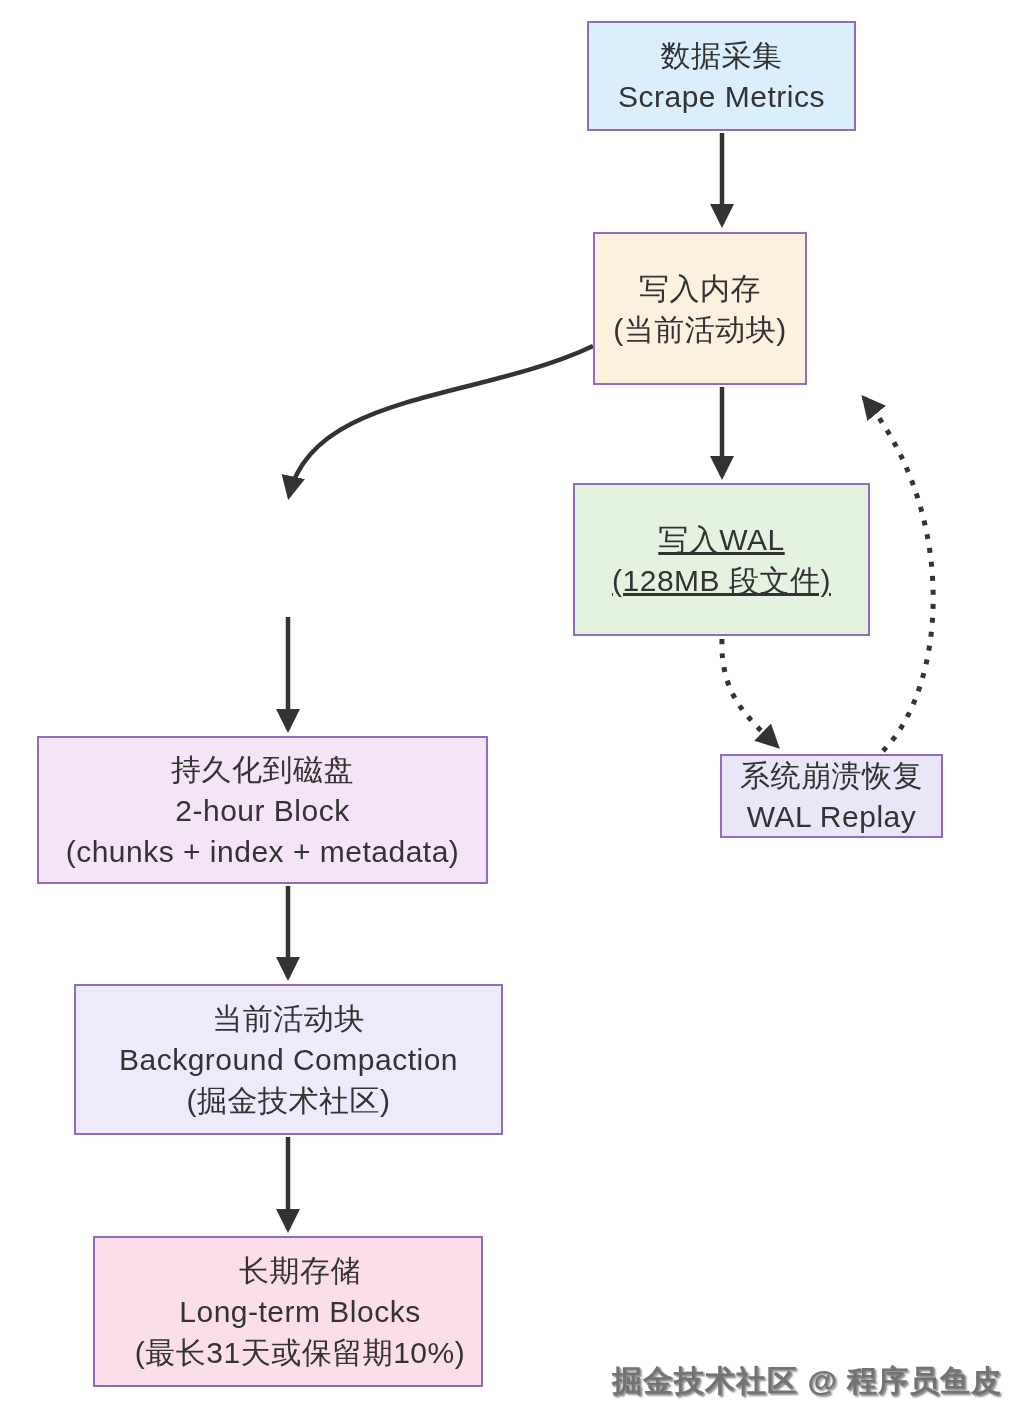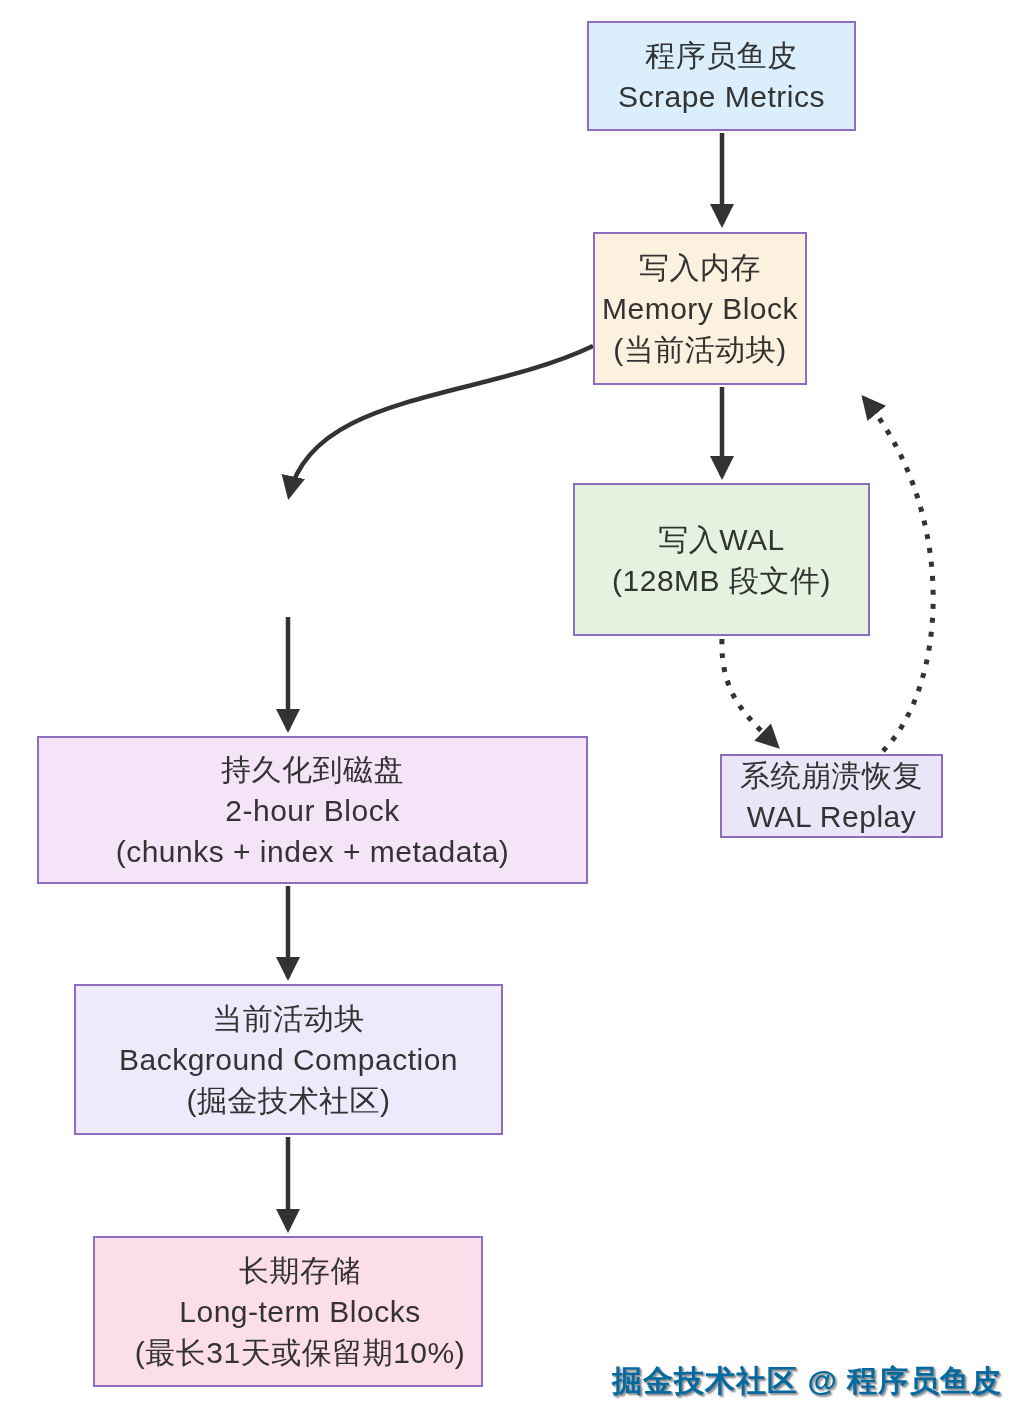--- a/index.html
+++ b/index.html
@@ -37,21 +37,21 @@
     font-weight: 400;
     letter-spacing: 0.5px;
   }
   .node .line { white-space: nowrap; }
   #watermark {
     position: absolute;
     right: 22px;
     bottom: 22px;
     font-size: 30px;
     font-weight: 700;
-    color: #0369a1;
+    color: #737373;
     text-shadow: 2px 2px 2px #8f8f8f, 1px 1px 1px #a5a5a5;
     letter-spacing: 1px;
     white-space: nowrap;
   }
 </style>
 </head>
 <body>
 
 <div id="stage">
 
@@ -67,42 +67,41 @@
     <path d="M593,346 C480,400 312,392 289,496" stroke="#333333" stroke-width="4.5" fill="none" marker-end="url(#arrowhead)"></path>
     <path d="M288,617 L288,729" stroke="#333333" stroke-width="4.5" fill="none" marker-end="url(#arrowhead)"></path>
     <path d="M288,886 L288,977" stroke="#333333" stroke-width="4.5" fill="none" marker-end="url(#arrowhead)"></path>
     <path d="M288,1137 L288,1229" stroke="#333333" stroke-width="4.5" fill="none" marker-end="url(#arrowhead)"></path>
 
     <path d="M722,639 C720,695 748,718 777,746" stroke="#333333" stroke-width="5" stroke-dasharray="5 9" fill="none" marker-end="url(#arrowhead)"></path>
     <path d="M883,751 C948,685 958,512 864,398" stroke="#333333" stroke-width="5" stroke-dasharray="5 9" fill="none" marker-end="url(#arrowhead)"></path>
   </svg>
 
   <div class="node" style="left: 587px; top: 21px; width: 269px; height: 110px; background: rgb(218, 238, 251);">
-    <div class="line">程序员鱼皮</div>
+    <div class="line">数据采集</div>
     <div class="line">Scrape Metrics</div>
   </div>
 
   <div class="node" style="left: 593px; top: 232px; width: 214px; height: 153px; background: rgb(252, 241, 222);">
     <div class="line">写入内存</div>
-    <div class="line">Memory Block</div>
     <div class="line">(当前活动块)</div>
   </div>
 
-  <div class="node" style="left: 573px; top: 483px; width: 297px; height: 153px; background: rgb(228, 243, 223);">
+  <div class="node" style="left: 573px; top: 483px; width: 297px; height: 153px; background: rgb(228, 243, 223); text-decoration: underline;">
     <div class="line">写入WAL</div>
     <div class="line">(128MB 段文件)</div>
   </div>
 
   <div class="node" style="left: 720px; top: 754px; width: 223px; height: 84px; background: rgb(233, 230, 248);">
     <div class="line">系统崩溃恢复</div>
     <div class="line">WAL Replay</div>
   </div>
 
 
-  <div class="node" style="left: 37px; top: 736px; width: 551px; height: 148px; background: rgb(245, 228, 247);">
+  <div class="node" style="left: 37px; top: 736px; width: 451px; height: 148px; background: rgb(245, 228, 247);">
     <div class="line">持久化到磁盘</div>
     <div class="line">2-hour Block</div>
     <div class="line">(chunks + index + metadata)</div>
   </div>
 
   <div class="node" style="left: 74px; top: 984px; width: 429px; height: 151px; background: rgb(237, 235, 251);">
     <div class="line">当前活动块</div>
     <div class="line">Background Compaction</div>
     <div class="line">(掘金技术社区)</div>
   </div>

